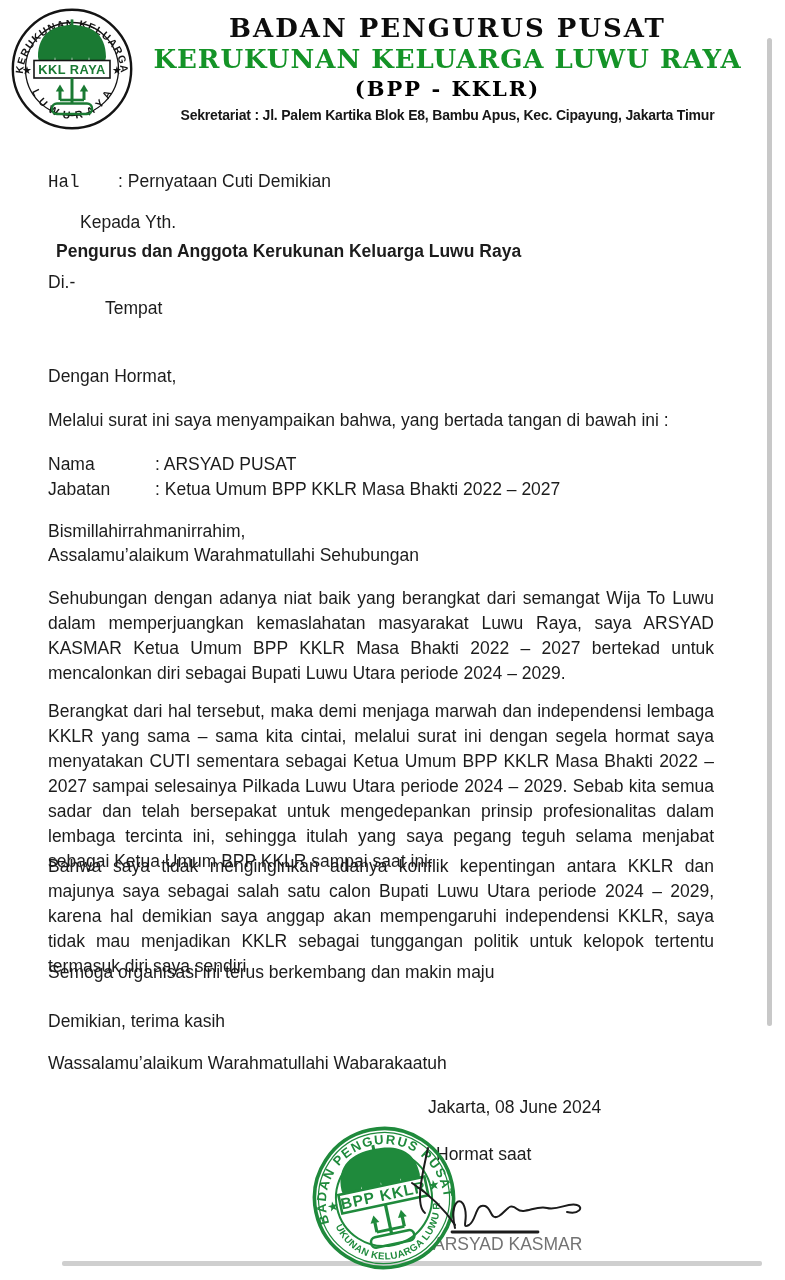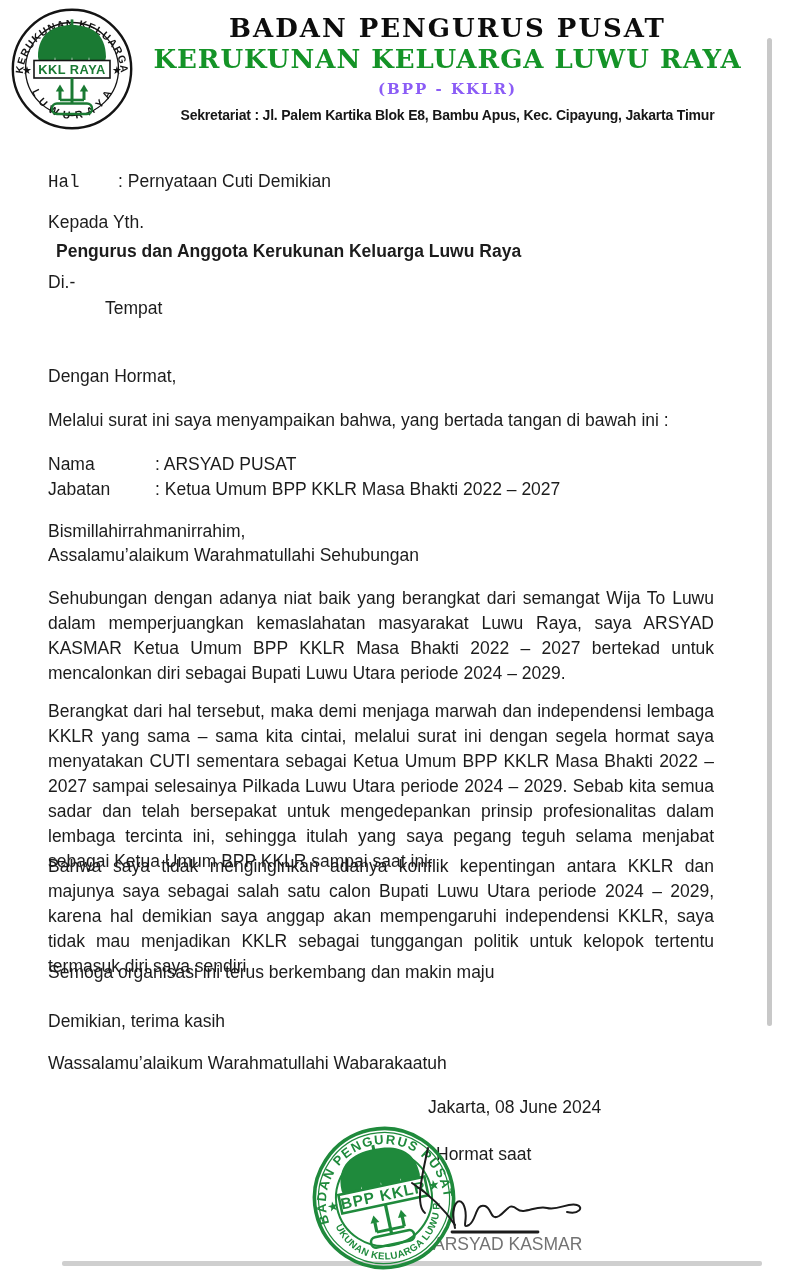--- a/index.html
+++ b/index.html
@@ -5,21 +5,21 @@
   html,body{margin:0;padding:0;background:#ffffff;}
   #page{
     position:relative;width:785px;height:1280px;background:#ffffff;overflow:hidden;
     font-family:"Liberation Sans",sans-serif;color:#1c1c1c;
   }
   .abs{position:absolute;}
   
   .hdr{left:135px;top:12px;width:625px;text-align:center;}
   .hdr-l1{font-family:"DejaVu Serif",serif;font-weight:800;font-size:26px;letter-spacing:2px;color:#0d0d0d;line-height:32px;}
   .hdr-l2{font-family:"DejaVu Serif",serif;font-weight:800;font-size:26px;letter-spacing:1px;color:#149327;line-height:31px;}
-  .hdr-l3{font-family:"DejaVu Serif",serif;font-weight:800;font-size:15px;letter-spacing:2px;color:#8b5cf6;line-height:28px;}
+  .hdr-l3{font-family:"DejaVu Serif",serif;font-weight:800;font-size:21px;letter-spacing:2px;color:#000000;line-height:28px;}
   .hdr-sec{font-size:14px;font-weight:600;letter-spacing:-0.2px;color:#161616;line-height:22px;margin-top:1px;}
   
   .bl{left:48px;width:666px;font-size:17.5px;line-height:22px;}
   .para{left:48px;width:666px;font-size:17.5px;line-height:25px;text-align:justify;}
   .bold{font-weight:700;margin-left:8px;}
   .lbl{display:inline-block;}
   .lbl-hal{width:70px;font-family:Liberation Mono, monospace;}
   .lbl-field{width:107px;}
   .indent{padding-left:57px;}
   
@@ -72,21 +72,21 @@
     <div class="hdr-l1">BADAN PENGURUS PUSAT</div>
     <div class="hdr-l2">KERUKUNAN KELUARGA LUWU RAYA</div>
     <div class="hdr-l3">(BPP - KKLR)</div>
     <div class="hdr-sec">Sekretariat : Jl. Palem Kartika Blok E8, Bambu Apus, Kec. Cipayung, Jakarta Timur</div>
   </div>
 
   <div class="abs bl" style="top:170px;">
     <span class="lbl lbl-hal">Hal</span><span>: Pernyataan Cuti Demikian</span>
   </div>
 
-  <div class="abs bl" style="top:211px;">Kepada Yth.</div>
+  <div class="abs bl" style="top:211px;margin-left:32px;">Kepada Yth.</div>
   <div class="abs bl bold" style="top:240px;">Pengurus dan Anggota Kerukunan Keluarga Luwu Raya</div>
   <div class="abs bl" style="top:271px;">Di.-</div>
   <div class="abs bl indent" style="top:297px;">Tempat</div>
 
   <div class="abs bl" style="top:365px;">Dengan Hormat,</div>
   <div class="abs bl" style="top:409px;">Melalui surat ini saya menyampaikan bahwa, yang bertada tangan di bawah ini :</div>
 
   <div class="abs bl" style="top:453px;">
     <span class="lbl lbl-field">Nama</span><span>: ARSYAD PUSAT</span>
   </div>

